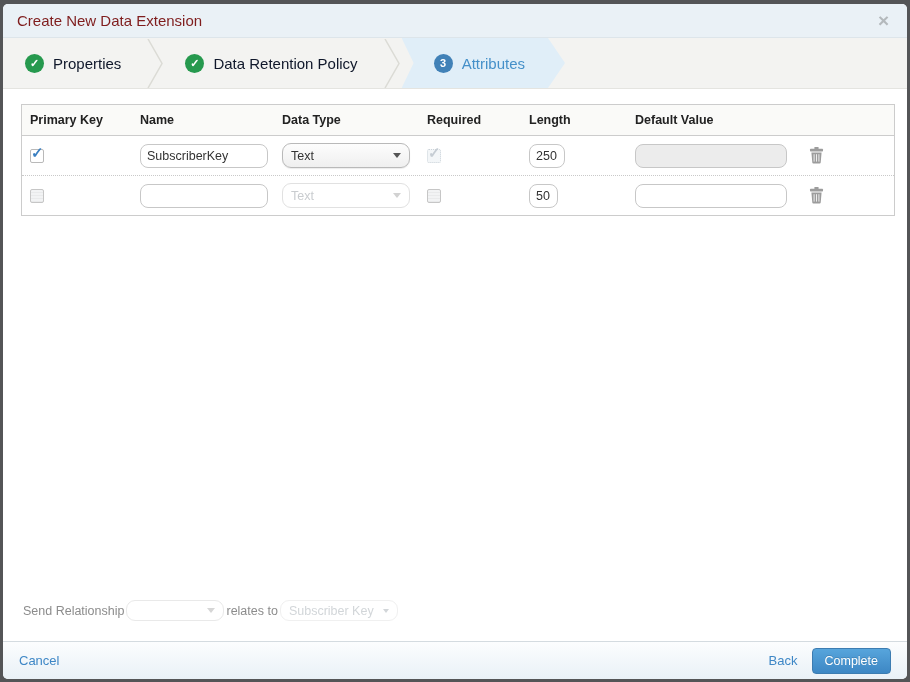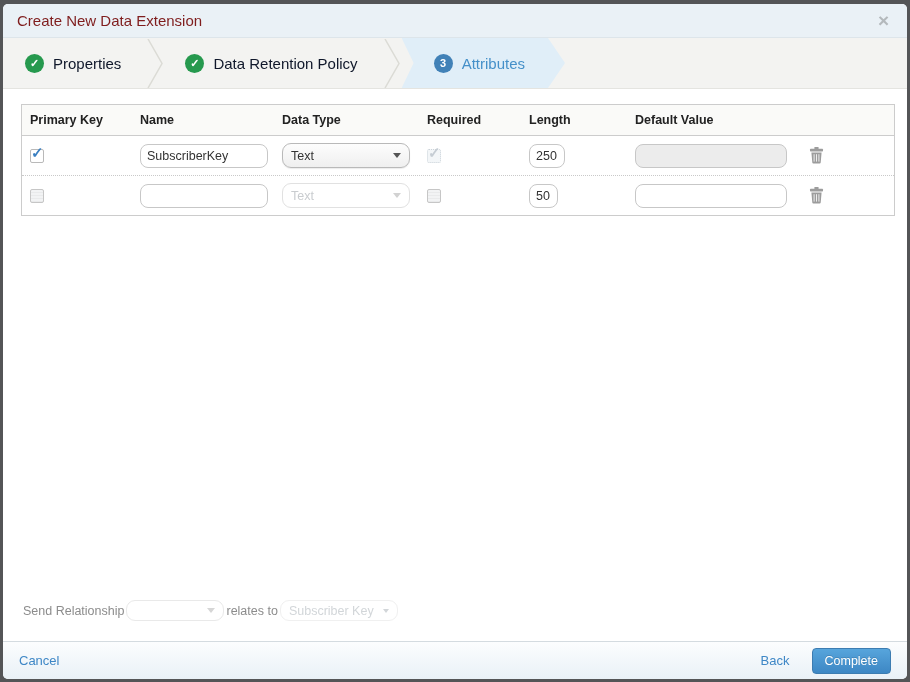--- a/index.html
+++ b/index.html
@@ -144,21 +144,21 @@
   
   .footer {
     flex: 0 0 38px; height: 38px;
     background: linear-gradient(#fcfdfe, #e9f1f7);
     border-top: 1px solid #d4dbe0;
     display: flex; align-items: center;
     padding: 0 16px;
   }
   .link { color: #3e87c6; font-size: 13px; cursor: pointer; text-decoration: none; }
   .footer .spacer { flex: 1; }
-  .back-link { margin-right: 22px; }
+  .back-link { margin-right: 14px; }
   .btn-complete {
     background: linear-gradient(#57a5dc, #3d87c4);
     border: 1px solid #3c7cb1; border-radius: 4px;
     color: #fff; font-size: 12.5px;
     font-family: "Liberation Sans", sans-serif;
     padding: 5px 12px; cursor: pointer;
     text-shadow: 0 -1px 0 rgba(0,0,0,.15);
   }
 </style>
 </head>

